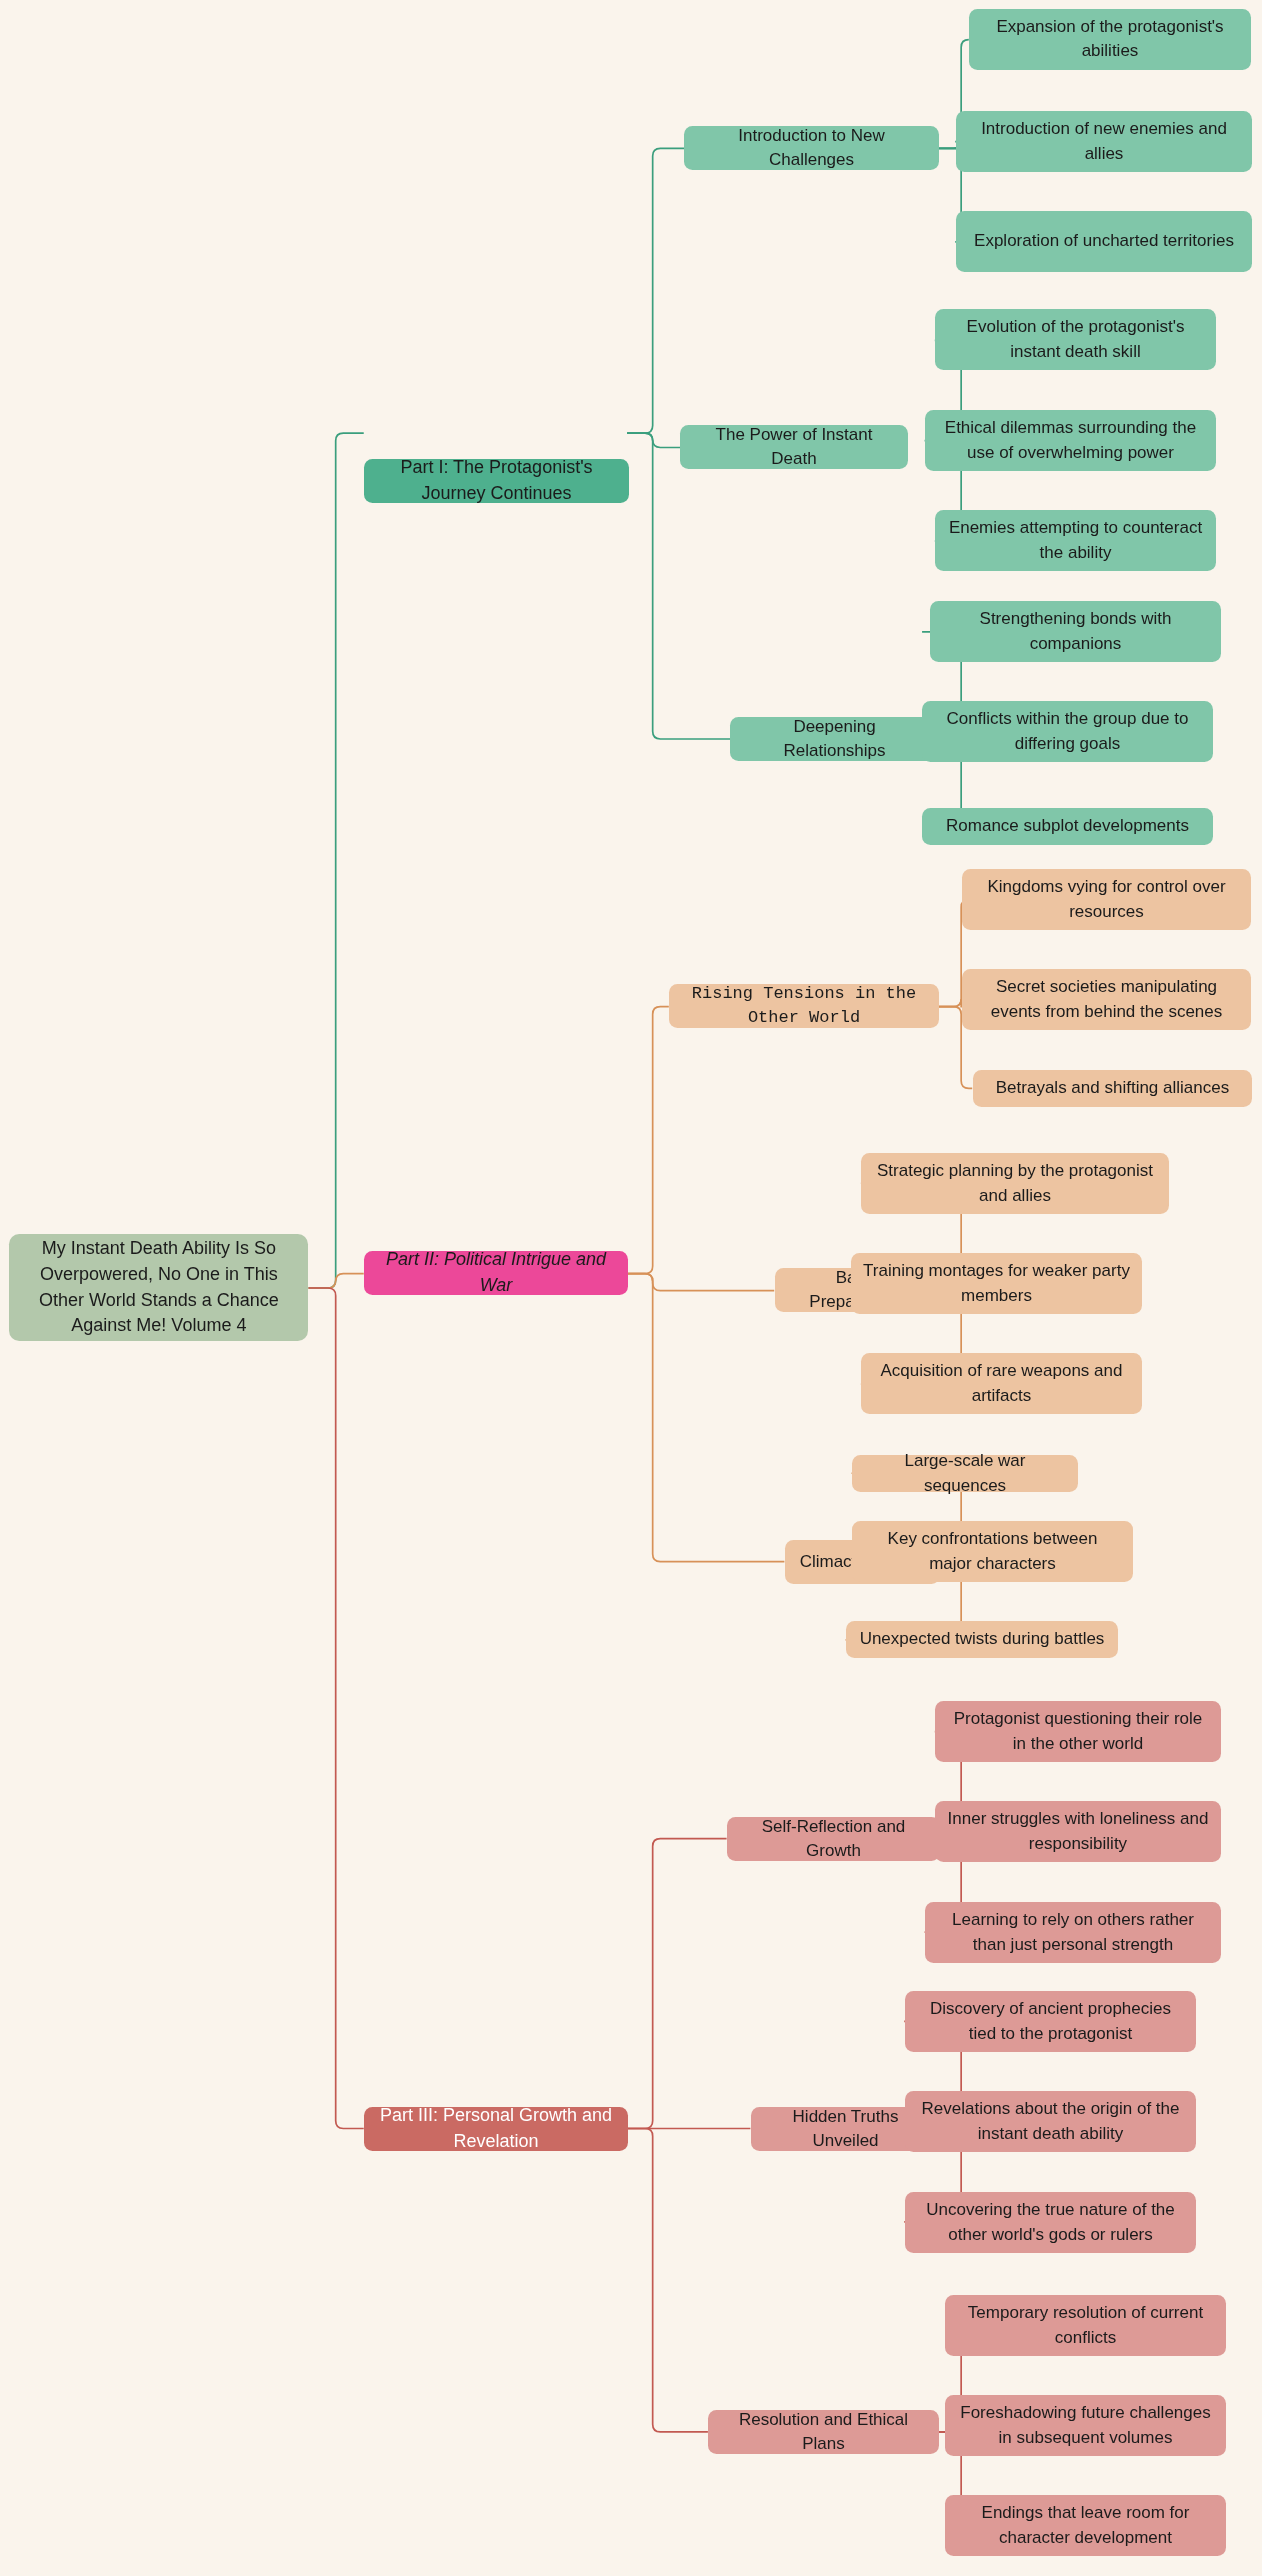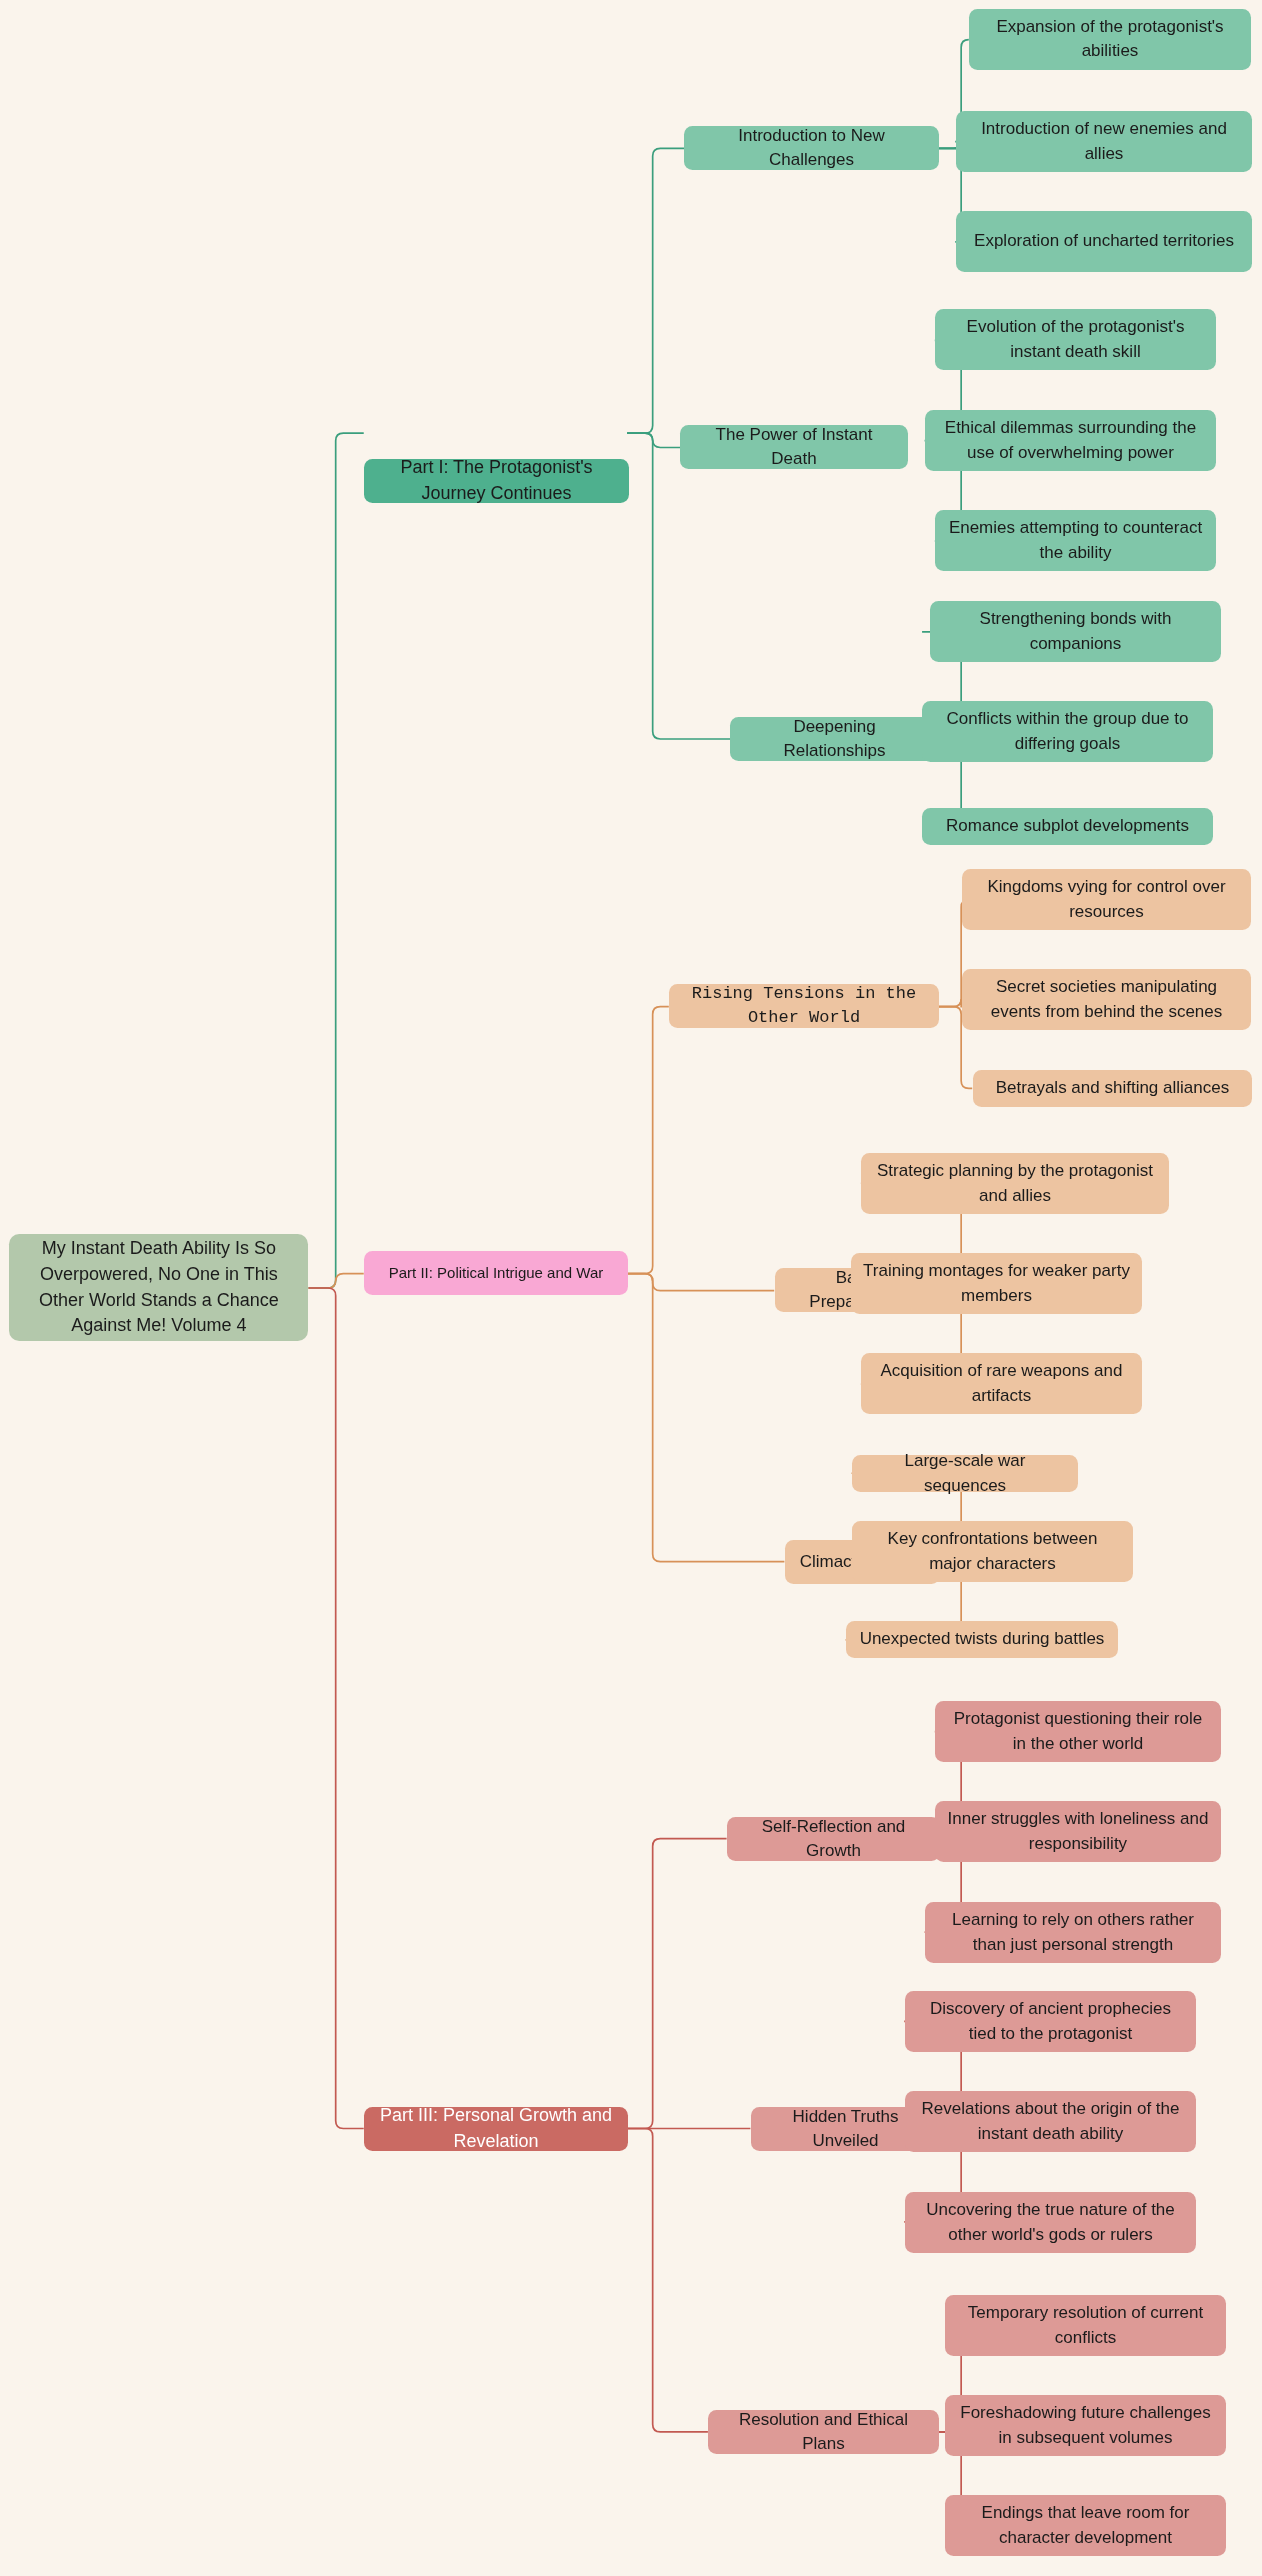--- a/index.html
+++ b/index.html
@@ -23,21 +23,21 @@
     justify-content: center;
     text-align: center;
     border-radius: 8.5px;
     line-height: 1.42;
     padding: 5.1px 12px;
     color: #1b1b1b;
     z-index: 2;
   }
   .node.root      { background: #b3c8ab; font-size: 18px; border-radius: 10.2px; }
   .node.lvl1-g    { background: #4eb08e; font-size: 18px; }
-  .node.lvl1-o    { background: #f9a8d4; font-size: 15px; }
+  .node.lvl1-o    { background: #ec4899; font-size: 18px; font-style: italic; }
   .node.lvl1-r    { background: #ca6a63; font-size: 18px; color: #ffffff; }
   .node.g         { background: #80c6a9; font-size: 17px; }
   .node.o         { background: #edc4a1; font-size: 17px; }
   .node.r         { background: #dd9a96; font-size: 17px; }
 </style>
 </head>
 <body>
 
 <div id="canvas">
   <svg id="links" viewBox="0 0 1485 3030" width="1262" height="2576">

